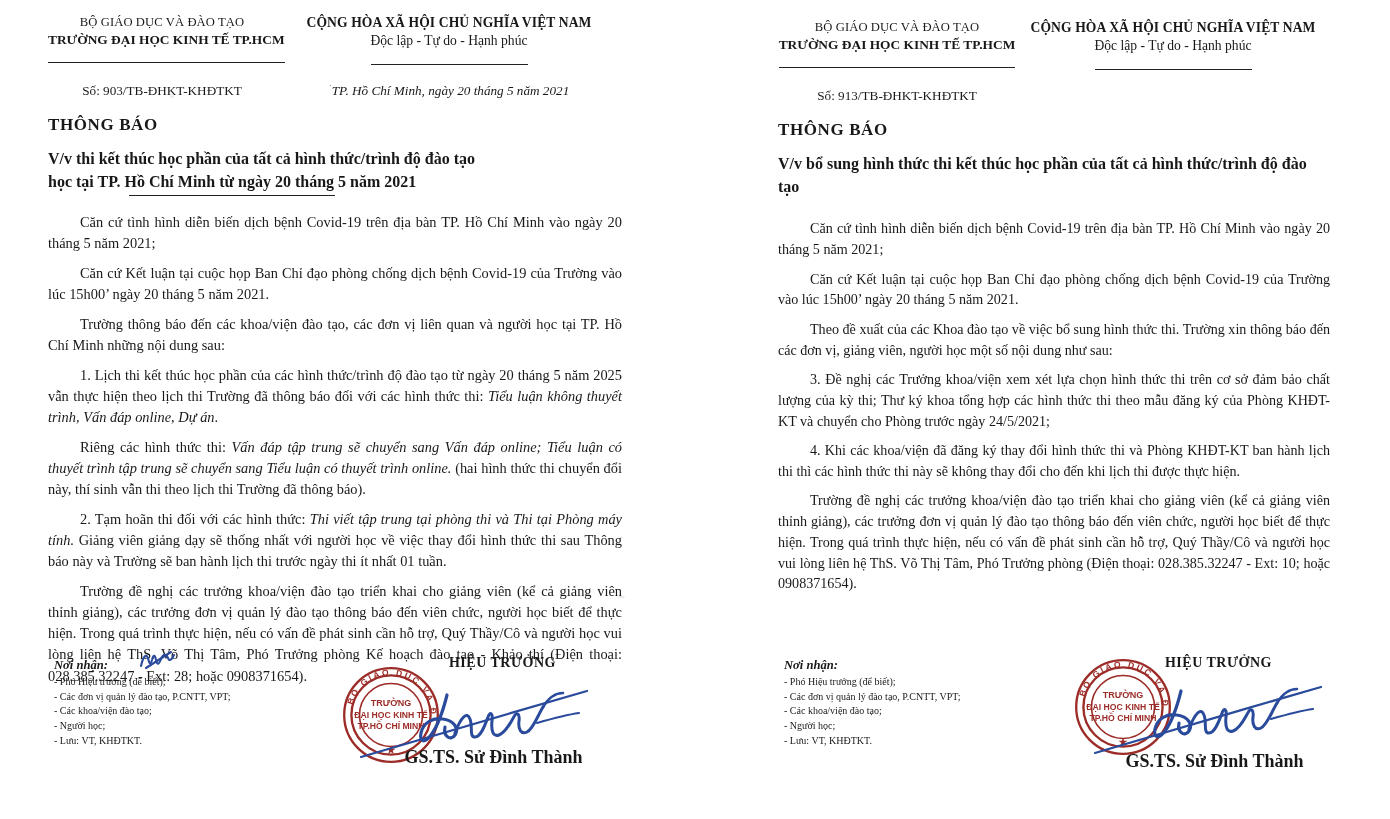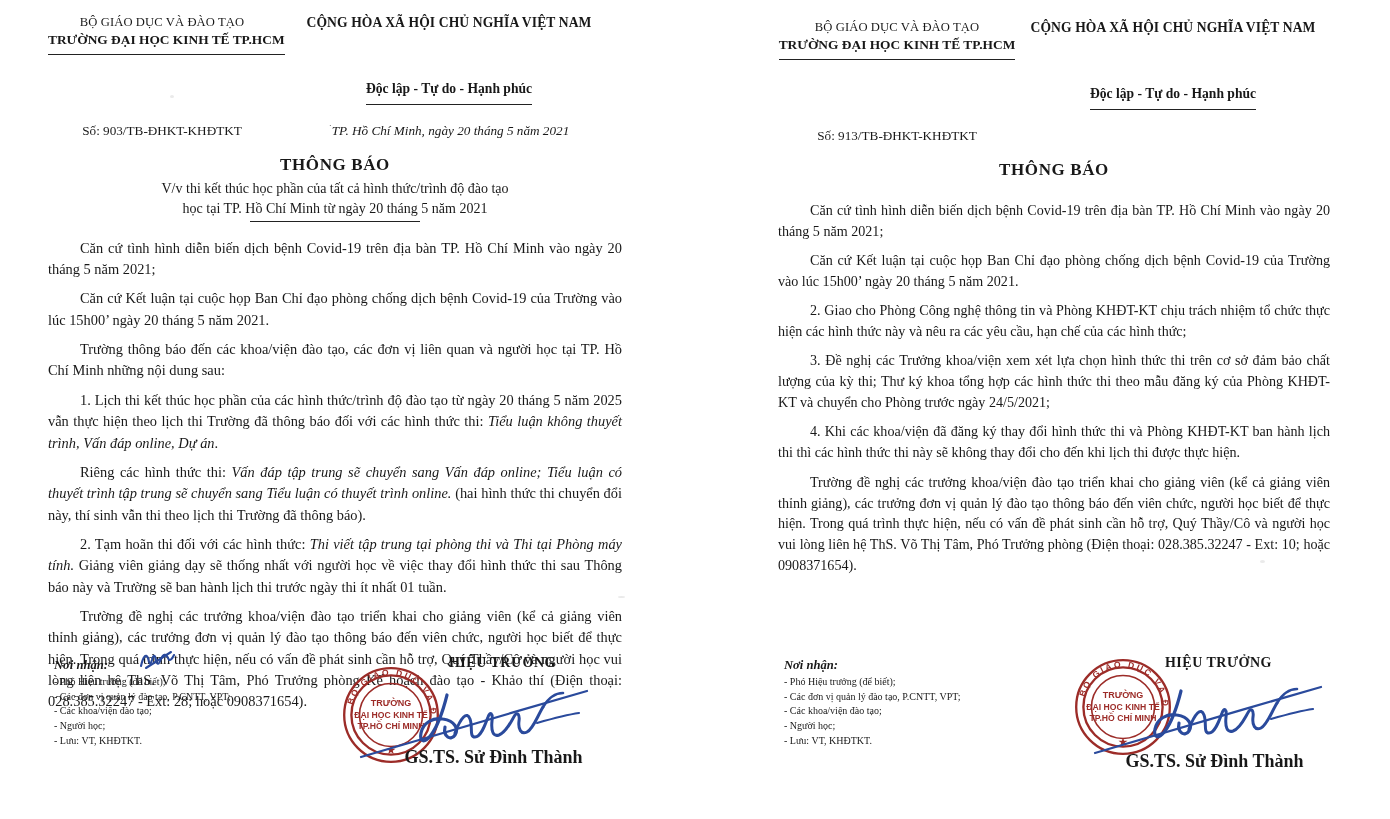--- a/index.html
+++ b/index.html
@@ -54,27 +54,26 @@
     font-size: 13.4px;
     font-weight: bold;
     white-space: nowrap;
   }
   .lh-right .lh-line1 {
     font-size: 13.6px;
     font-weight: bold;
   }
   .lh-right .lh-line2 {
     font-size: 13.6px;
-    font-weight: bold;
-    margin-top: 48px;
+    font-weight: normal;
   }
   .underline-seg {
     display: inline-block;
     border-bottom: 1.2px solid #222;
-    padding-bottom: 6px;
+    padding-bottom: 14px;
   }
 
   
   .numline {
     display: flex;
     margin-top: 18px;
   }
   .numline .num {
     width: 228px;
     text-align: center;
@@ -90,33 +89,32 @@
     white-space: nowrap;
   }
   .numline .place .dot {
     font-style: normal;
     font-size: 9px;
     vertical-align: top;
   }
 
   
   .title-block {
-    text-align: center;
     margin-top: 16px;
   }
   .doc-title {
     font-size: 17px;
     font-weight: bold;
     letter-spacing: .6px;
   }
   .doc-subtitle {
-    font-size: 14px;
-    font-weight: normal;
+    font-size: 16px;
+    font-weight: bold;
     line-height: 1.42;
-    margin-top: 4px;
+    margin-top: 13px;
   }
   .subtitle-underline {
     display: inline-block;
     position: relative;
   }
   .subtitle-underline::after {
     content: "";
     position: absolute;
     left: 22%;
     right: 22%;
@@ -370,27 +368,28 @@
       </div>
     </div>
 
     <div class="numline">
       <div class="num">Số: 913/TB-ĐHKT-KHĐTKT</div>
     </div>
 
     <div class="title-block">
       <div class="doc-title">THÔNG BÁO</div>
       <div class="doc-subtitle">
+        <div>V/v bổ sung hình thức thi kết thúc học phần của tất cả hình thức/trình độ đào tạo</div>
       </div>
     </div>
 
     <div class="body-block">
       <p class="para">Căn cứ tình hình diễn biến dịch bệnh Covid-19 trên địa bàn TP. Hồ Chí Minh vào ngày 20 tháng 5 năm 2021;</p>
       <p class="para">Căn cứ Kết luận tại cuộc họp Ban Chỉ đạo phòng chống dịch bệnh Covid-19 của Trường vào lúc 15h00’ ngày 20 tháng 5 năm 2021.</p>
-      <p class="para">2. Giao cho Phòng Công nghệ thông tin và Phòng KHĐT-KT chịu trách nhiệm tổ chức thực hiện các hình thức này và nêu ra các yêu cầu, hạn chế của các hình thức;</p>
+      <p class="para">Theo đề xuất của các Khoa đào tạo về việc bổ sung hình thức thi. Trường xin thông báo đến các đơn vị, giảng viên, người học một số nội dung như sau:</p>
       <p class="para">3. Đề nghị các Trưởng khoa/viện xem xét lựa chọn hình thức thi trên cơ sở đảm bảo chất lượng của kỳ thi; Thư ký khoa tổng hợp các hình thức thi theo mẫu đăng ký của Phòng KHĐT-KT và chuyển cho Phòng trước ngày 24/5/2021;</p>
       <p class="para">4. Khi các khoa/viện đã đăng ký thay đổi hình thức thi và Phòng KHĐT-KT ban hành lịch thi thì các hình thức thi này sẽ không thay đổi cho đến khi lịch thi được thực hiện.</p>
       <p class="para">Trường đề nghị các trưởng khoa/viện đào tạo triển khai cho giảng viên (kể cả giảng viên thỉnh giảng), các trưởng đơn vị quản lý đào tạo thông báo đến viên chức, người học biết để thực hiện. Trong quá trình thực hiện, nếu có vấn đề phát sinh cần hỗ trợ, Quý Thầy/Cô và người học vui lòng liên hệ ThS. Võ Thị Tâm, Phó Trưởng phòng (Điện thoại: 028.385.32247 - Ext: 10; hoặc 0908371654).</p>
     </div>
 
     <div class="footer">
       <div class="recipients">
         <div class="recip-title">Nơi nhận:</div>
         <ul class="recip-list">
           <li>Phó Hiệu trưởng (để biết);</li>

